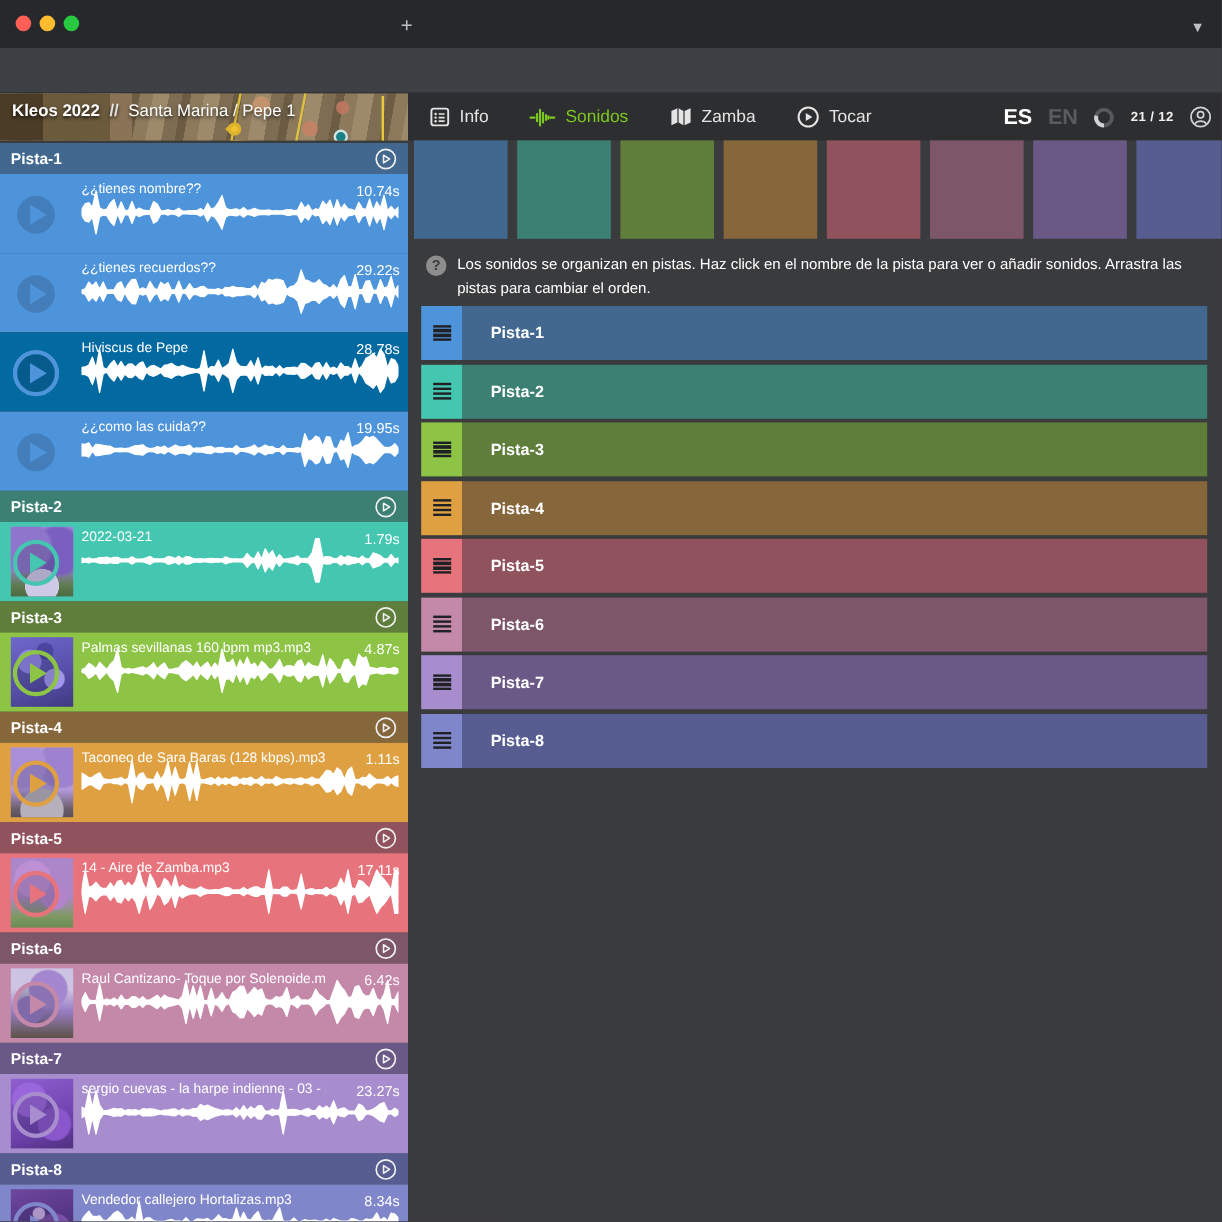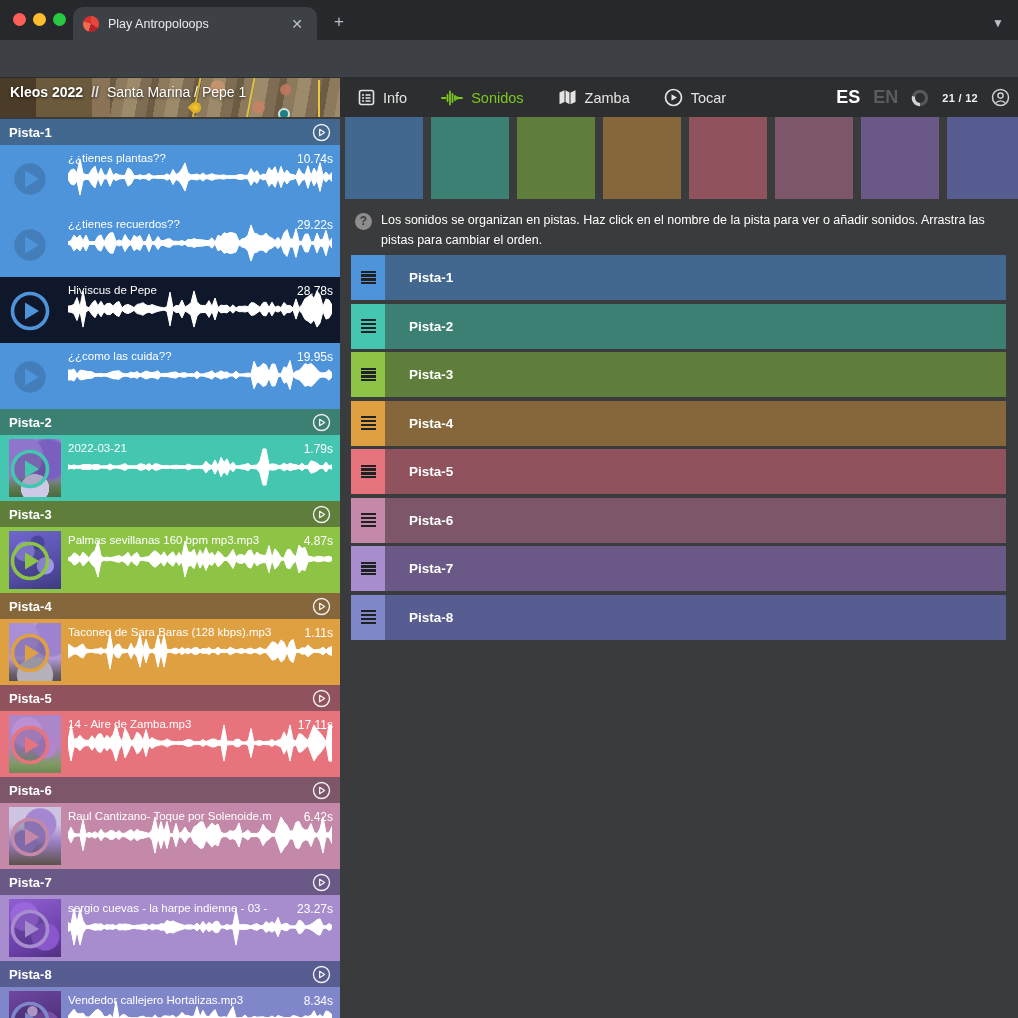--- a/index.html
+++ b/index.html
@@ -117,25 +117,20 @@
   .rowbody{flex:1;display:flex;align-items:center;}
   .rowlabel{padding-left:24px;color:#fff;font-size:13.5px;font-weight:600;}
 </style>
 </head>
 <body>
 
 <div class="tabstrip">
   <span class="tl red"></span>
   <span class="tl yellow"></span>
   <span class="tl green"></span>
-  <div class="tab">
-    <span class="favicon"></span>
-    <span class="tabtitle">Play Antropoloops</span>
-    <span class="tabclose">✕</span>
-  </div>
   <span class="newtab">+</span>
   <span class="tabchevron">▼</span>
 </div>
 
 <div class="toolbar">
   <span class="navbtn" style="left:11px">
     <svg width="22" height="22" viewBox="0 0 22 22">
         <path d="M18 11 H5 M10.5 5 L4.5 11 L10.5 17" stroke="#d2d5d9" stroke-width="2" fill="none" stroke-linecap="round" stroke-linejoin="round"></path>
       </svg>
   </span>
@@ -266,42 +261,42 @@
             <path d="M7.6 6.3 L12.6 9.5 L7.6 12.7 Z" stroke="#f0f0f0" stroke-width="1.3" fill="none" stroke-linejoin="round"></path>
           </svg></span>
       </div>
       <div class="clip" style="background: rgb(78, 148, 218);">
         <div class="thumb thumb-1">
           <span class="clip-play"><svg width="42" height="42" viewBox="0 0 42 42">
               <circle cx="21" cy="21" r="17.5" stroke="#4e94da" stroke-width="3.6" fill="rgba(20,30,50,0.18)"></circle>
               <path d="M16 12.5 L30 21 L16 29.5 Z" fill="#4e94da"></path>
             </svg></span>
         </div>
-        <span class="clip-title">¿¿tienes plantas??</span>
+        <span class="clip-title">¿¿tienes nombre??</span>
         <span class="clip-dur">10.74s</span>
         <svg width="264" height="42" class="wave">
           <rect x="0" y="20" width="264" height="2" fill="#fff"></rect>
           <path d="M0 21 L0 18.5 L3 13.9 L6 12.9 L9 16.8 L12 2.9 L15 17.2 L18 18.8 L21 18.2 L24 13.2 L27 10.1 L30 19.8 L33 12.2 L36 19.0 L39 19.2 L42 11.8 L45 19.3 L48 17.4 L51 18.9 L54 19.4 L57 19.4 L60 11.9 L63 13.9 L66 19.5 L69 19.7 L72 18.7 L75 19.7 L78 19.2 L81 17.5 L84 19.8 L87 19.9 L90 19.5 L93 19.5 L96 19.4 L99 17.8 L102 19.6 L105 13.4 L108 18.5 L111 16.9 L114 12.7 L117 6.9 L120 16.9 L123 18.8 L126 18.5 L129 18.0 L132 19.2 L135 16.9 L138 19.4 L141 18.8 L144 17.6 L147 18.9 L150 19.2 L153 19.3 L156 18.8 L159 19.8 L162 19.5 L165 19.7 L168 19.5 L171 18.6 L174 18.6 L177 19.4 L180 19.0 L183 12.6 L186 17.4 L189 14.6 L192 19.9 L195 18.0 L198 18.6 L201 11.6 L204 15.2 L207 10.7 L210 19.3 L213 10.4 L216 18.0 L219 14.0 L222 18.0 L225 18.5 L228 19.7 L231 12.5 L234 17.6 L237 18.6 L240 9.7 L243 19.5 L246 12.1 L249 17.3 L252 6.6 L255 19.5 L258 15.9 L261 19.5 L264 16.5 L264 21 L264 25.5 L261 22.5 L258 26.1 L255 22.5 L252 35.4 L249 24.7 L246 29.9 L243 22.5 L240 32.3 L237 23.4 L234 24.4 L231 29.5 L228 22.3 L225 23.5 L222 24.0 L219 28.0 L216 24.0 L213 31.6 L210 22.7 L207 31.3 L204 26.8 L201 30.4 L198 23.4 L195 24.0 L192 22.1 L189 27.4 L186 24.6 L183 29.4 L180 23.0 L177 22.6 L174 23.4 L171 23.4 L168 22.5 L165 22.3 L162 22.5 L159 22.2 L156 23.2 L153 22.7 L150 22.8 L147 23.1 L144 24.4 L141 23.2 L138 22.6 L135 25.1 L132 22.8 L129 24.0 L126 23.5 L123 23.2 L120 25.1 L117 35.1 L114 29.3 L111 25.1 L108 23.5 L105 28.6 L102 22.4 L99 24.2 L96 22.6 L93 22.5 L90 22.5 L87 22.1 L84 22.2 L81 24.5 L78 22.8 L75 22.3 L72 23.3 L69 22.3 L66 22.5 L63 28.1 L60 30.1 L57 22.6 L54 22.6 L51 23.1 L48 24.6 L45 22.7 L42 30.2 L39 22.8 L36 23.0 L33 29.8 L30 22.2 L27 31.9 L24 28.8 L21 23.8 L18 23.2 L15 24.8 L12 39.1 L9 25.2 L6 29.1 L3 28.1 L0 23.5 Z" fill="#fff" stroke="#fff" stroke-width="1" stroke-linejoin="round"></path>
         </svg>
       </div>
       <div class="clip" style="background: rgb(78, 148, 218);">
         <div class="thumb thumb-1">
           <span class="clip-play"><svg width="42" height="42" viewBox="0 0 42 42">
               <circle cx="21" cy="21" r="17.5" stroke="#4e94da" stroke-width="3.6" fill="rgba(20,30,50,0.18)"></circle>
               <path d="M16 12.5 L30 21 L16 29.5 Z" fill="#4e94da"></path>
             </svg></span>
         </div>
         <span class="clip-title">¿¿tienes recuerdos??</span>
         <span class="clip-dur">29.22s</span>
         <svg width="264" height="42" class="wave">
           <rect x="0" y="20" width="264" height="2" fill="#fff"></rect>
           <path d="M0 21 L0 19.7 L3 18.7 L6 13.1 L9 16.3 L12 13.0 L15 18.8 L18 13.0 L21 19.7 L24 19.5 L27 19.5 L30 14.3 L33 12.9 L36 19.8 L39 14.5 L42 10.9 L45 10.8 L48 19.3 L51 17.9 L54 19.2 L57 12.5 L60 17.5 L63 19.6 L66 13.2 L69 15.5 L72 13.5 L75 19.8 L78 19.4 L81 12.2 L84 19.9 L87 19.2 L90 14.4 L93 18.7 L96 18.5 L99 17.0 L102 16.7 L105 19.2 L108 19.2 L111 19.4 L114 18.5 L117 19.8 L120 17.4 L123 17.8 L126 16.6 L129 17.6 L132 17.7 L135 17.9 L138 18.6 L141 18.4 L144 15.8 L147 19.9 L150 13.3 L153 14.6 L156 10.7 L159 11.7 L162 10.5 L165 10.9 L168 12.1 L171 19.2 L174 16.9 L177 16.1 L180 13.0 L183 2.9 L186 11.1 L189 11.9 L192 13.9 L195 13.7 L198 11.1 L201 14.7 L204 16.0 L207 18.4 L210 15.3 L213 19.0 L216 11.0 L219 7.6 L222 17.0 L225 17.0 L228 6.6 L231 19.2 L234 19.4 L237 12.2 L240 11.9 L243 19.8 L246 19.7 L249 11.0 L252 18.1 L255 17.0 L258 8.3 L261 19.9 L264 15.9 L264 21 L264 26.1 L261 22.1 L258 33.7 L255 25.0 L252 23.9 L249 31.0 L246 22.3 L243 22.2 L240 30.1 L237 29.8 L234 22.6 L231 22.8 L228 35.4 L225 25.0 L222 25.0 L219 34.4 L216 31.0 L213 23.0 L210 26.7 L207 23.6 L204 26.0 L201 27.3 L198 30.9 L195 28.3 L192 28.1 L189 30.1 L186 30.9 L183 39.1 L180 29.0 L177 25.9 L174 25.1 L171 22.8 L168 29.9 L165 31.1 L162 31.5 L159 30.3 L156 31.3 L153 27.4 L150 28.7 L147 22.1 L144 26.2 L141 23.6 L138 23.4 L135 24.1 L132 24.3 L129 24.4 L126 25.4 L123 24.2 L120 24.6 L117 22.2 L114 23.5 L111 22.6 L108 22.8 L105 22.8 L102 25.3 L99 25.0 L96 23.5 L93 23.3 L90 27.6 L87 22.8 L84 22.1 L81 29.8 L78 22.6 L75 22.2 L72 28.5 L69 26.5 L66 28.8 L63 22.4 L60 24.5 L57 29.5 L54 22.8 L51 24.1 L48 22.7 L45 31.2 L42 31.1 L39 27.5 L36 22.2 L33 29.1 L30 27.7 L27 22.5 L24 22.5 L21 22.3 L18 29.0 L15 23.2 L12 29.0 L9 25.7 L6 28.9 L3 23.3 L0 22.3 Z" fill="#fff" stroke="#fff" stroke-width="1" stroke-linejoin="round"></path>
         </svg>
       </div>
-      <div class="clip" style="background: #0f172a;">
+      <div class="clip" style="background: #0369a1;">
         <div class="thumb thumb-1">
           <span class="clip-play"><svg width="42" height="42" viewBox="0 0 42 42">
               <circle cx="21" cy="21" r="17.5" stroke="#4e94da" stroke-width="3.6" fill="rgba(20,30,50,0.18)"></circle>
               <path d="M16 12.5 L30 21 L16 29.5 Z" fill="#4e94da"></path>
             </svg></span>
         </div>
         <span class="clip-title">Hiviscus de Pepe</span>
         <span class="clip-dur">28.78s</span>
         <svg width="264" height="42" class="wave">
           <rect x="0" y="20" width="264" height="2" fill="#fff"></rect>

